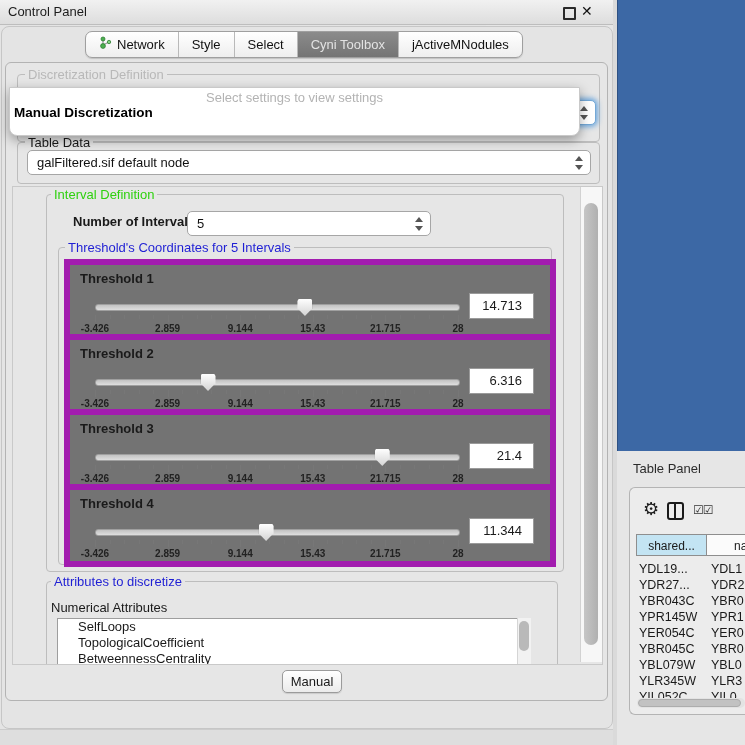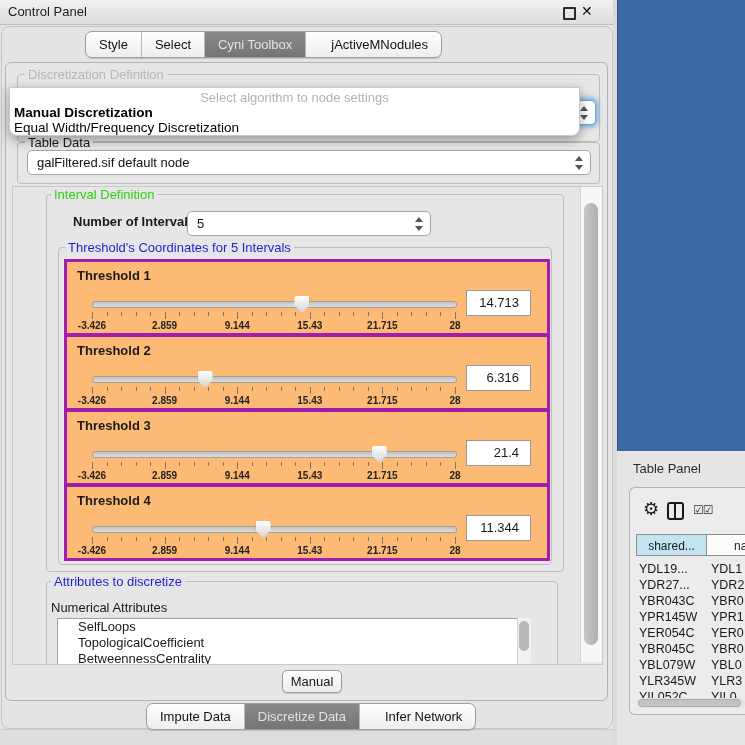--- a/index.html
+++ b/index.html
@@ -19,21 +19,21 @@
 
   #outer-panel{position:absolute;left:1px;top:26px;width:610px;height:701px;
     border:1px solid #c6c6c6;border-radius:8px;background:#e4e4e4;}
   #below-strip{position:absolute;left:0;top:729px;width:613px;height:16px;background:#dedede;border-top:1px solid #cccccc;}
 
   
   .segbar{position:absolute;display:flex;height:25px;border:1px solid #9f9f9f;border-radius:7px;
     background:linear-gradient(#ffffff,#eeeeee);overflow:hidden;box-shadow:0 1px 1px rgba(0,0,0,.15);}
   .segbar .seg{display:flex;align-items:center;gap:5px;padding:0 13px;line-height:25px;
     border-right:1px solid #b9b9b9;color:#111;white-space:nowrap;cursor:default;}
-  .segbar .seg:last-child{border-right:none;margin-left:12px;}
+  .segbar .seg:last-child{border-right:none;}
   .segbar .seg.sel{background:linear-gradient(#8b8b8b,#747474);color:#e3e3e3;}
   #top-tab-bar{left:85px;top:31px;}
   #bottom-tab-bar{left:146px;top:703px;}
 
   #main-panel{position:absolute;left:5px;top:62px;width:601px;height:637px;
     border:1px solid #b3b3b3;border-radius:6px;background:#e6e6e6;}
 
   .group{position:absolute;border:1px solid #bdbdbd;border-radius:4px;}
   .group-title{position:absolute;background:#e6e6e6;padding:0 3px;line-height:13px;white-space:nowrap;}
 
@@ -56,21 +56,21 @@
   #algo-popup .it1{position:absolute;left:4px;top:17px;font-weight:bold;color:#000;font-size:13.5px;}
   #algo-popup .it2{position:absolute;left:4px;top:32px;color:#000;font-size:13.5px;}
 
   
   #scrollvp{position:absolute;left:12px;top:186px;width:589px;height:477px;border:1px solid #c9c9c9;background:#e6e6e6;overflow:hidden;}
   #vsb{position:absolute;right:0;top:0;width:21px;height:475px;background:#f7f7f7;border-left:1px solid #d2d2d2;}
   #vsb .thumb{position:absolute;left:3px;top:16px;width:14px;height:442px;border-radius:7px;
     background:linear-gradient(90deg,#c6c6c6,#b0b0b0);}
 
   
-  .thr-box{position:absolute;left:6px;width:480px;height:71px;border:3px solid #a21caf;background:#fdba74;}
+  .thr-box{position:absolute;left:6px;width:480px;height:71px;border:6px solid #a21caf;background:#737373;}
   .thr-box .lbl{position:absolute;left:10px;top:6px;font-weight:bold;}
   .slider{position:absolute;left:25px;top:34px;width:363px;height:34px;}
   .slider .track{position:absolute;left:0;top:5px;width:100%;height:5px;border-radius:3px;
     border:1px solid #9f9f9f;background:linear-gradient(#c2c2c2,#dedede);}
   .slider .thumb{position:absolute;top:0;width:15px;height:17px;margin-left:-7px;
     background:linear-gradient(#fefefe,#d4d4d4);
     clip-path:polygon(8% 0,92% 0,100% 12%,100% 55%,50% 100%,0 55%,0 12%);
     filter:drop-shadow(0 0 1px #707070);}
   .slider .tick{position:absolute;top:16px;width:1px;background:#777;}
   .slider .tick.minor{height:4px;}
@@ -122,20 +122,30 @@
       <span class="t">Control Panel</span>
       <div id="float-btn"></div>
       <div id="close-btn">✕</div>
     </div>
 
     <div id="outer-panel"></div>
     <div id="below-strip"></div>
 
     <div id="top-tab-bar" class="segbar">
         <div class="seg">
+          <span><svg width="13" height="13" viewBox="0 0 13 13">
+              <line x1="4" y1="3" x2="4" y2="10" stroke="#9a9a9a" stroke-width="1.2"></line>
+              <line x1="4" y1="9" x2="10" y2="6" stroke="#9a9a9a" stroke-width="1.2"></line>
+              <circle cx="4" cy="3" r="2" fill="#4caf50" stroke="#2e7d32" stroke-width=".8"></circle>
+              <circle cx="4" cy="10" r="2.4" fill="#4caf50" stroke="#2e7d32" stroke-width=".8"></circle>
+              <circle cx="10" cy="6" r="1.7" fill="#7fd37f" stroke="#2e7d32" stroke-width=".8"></circle>
+            </svg></span>
+          <span>Network</span>
+        </div>
+        <div class="seg">
           <span>Style</span>
         </div>
         <div class="seg">
           <span>Select</span>
         </div>
         <div class="seg sel">
           <span>Cyni Toolbox</span>
         </div>
         <div class="seg">
           <span>jActiveMNodules</span>
@@ -151,23 +161,22 @@
     </div>
 
     <div class="group" style="left:17px;top:142px;width:581px;height:40px;"></div>
     <span class="group-title" style="left:25px;top:136px;color:#1a1a1a;">Table Data</span>
     <div class="combo" style="left:27px;top:150px;width:553px;height:23px;">
       <span>galFiltered.sif default node</span>
       <div class="spin"></div>
     </div>
 
     <div id="algo-popup">
-      <div class="prompt">Select algorithm to node settings</div>
+      <div class="prompt">Select settings to view settings</div>
       <div class="it1">Manual Discretization</div>
-      <div class="it2">Equal Width/Frequency Discretization</div>
     </div>
 
     <div id="scrollvp">
       <div id="vsb">
           <div class="thumb"></div>
         </div>
 
       <div class="group" style="left:33px;top:7px;width:516px;height:376px;"></div>
       <span class="group-title" style="left:38px;top:1px;color:#2fd10f;">Interval Definition</span>
 
@@ -350,31 +359,20 @@
           <div class="item">TopologicalCoefficient</div>
           <div class="item">BetweennessCentrality</div>
         </div>
       <div id="attr-sb" style="left:504px;top:431px;height:46px;">
           <div class="thumb"></div>
         </div>
     </div>
 
     <div class="push-btn" style="left:282px;top:670px;width:58px;height:21px;">Manual</div>
 
-    <div id="bottom-tab-bar" class="segbar">
-        <div class="seg">
-          <span>Impute Data</span>
-        </div>
-        <div class="seg sel">
-          <span>Discretize Data</span>
-        </div>
-        <div class="seg">
-          <span>Infer Network</span>
-        </div>
-      </div>
   </div>
 
   <div id="divider"></div>
 
   <div id="blue-frame">
     
   </div>
 
   <div id="table-panel-area">
     <span id="tp-title">Table Panel</span>

